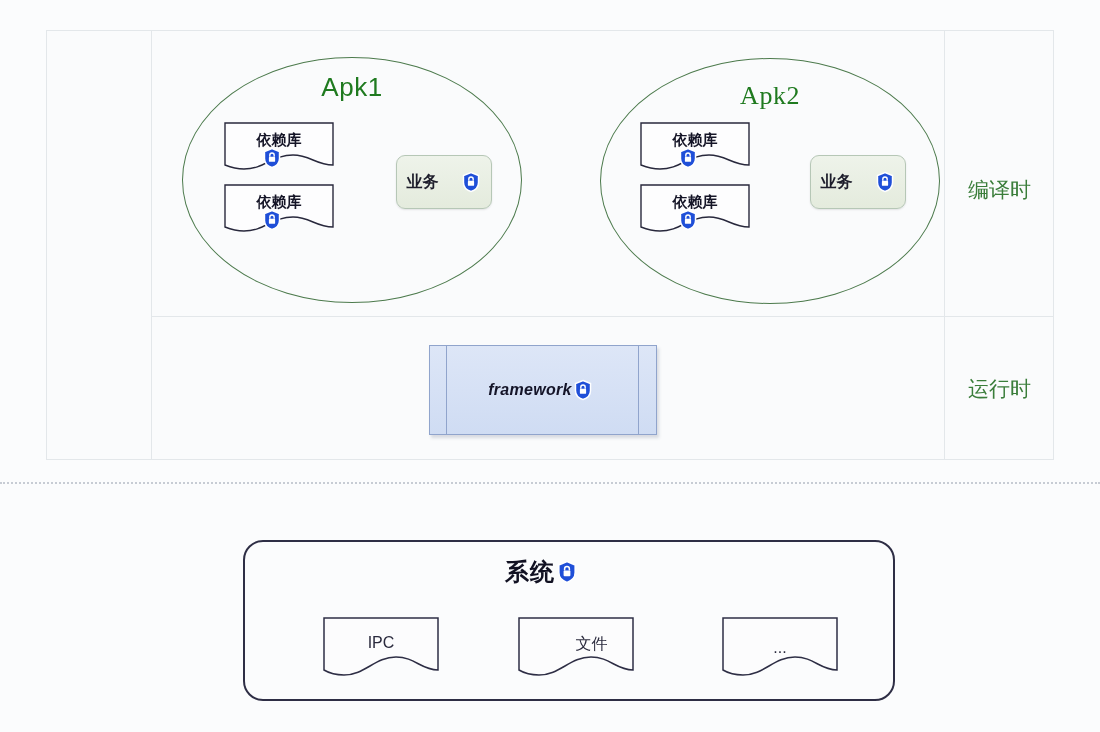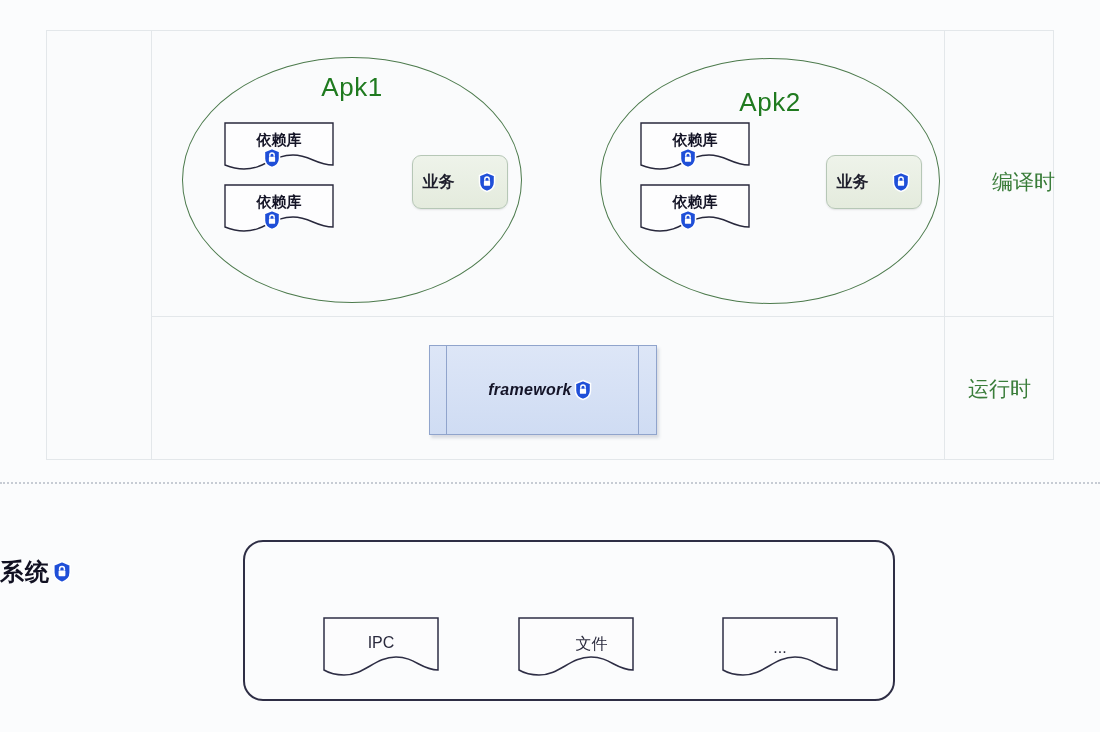--- a/index.html
+++ b/index.html
@@ -63,21 +63,21 @@
   .phase-label {
     position: absolute;
     left: 897px;
     width: 111px;
     display: flex;
     align-items: center;
     justify-content: center;
     font-size: 21px;
     color: #3a7d3a;
   }
-  .phase-compile { top: 8px;     height: 285px; margin-left: 24px; }
+  .phase-compile { top: 16px;     height: 285px; }
   .phase-runtime { top: 285px; height: 145px; text-align: center; }
 
   
   .apk {
     position: absolute;
     border: 1.4px solid #4c7a4c;
     border-radius: 50%;
     background: transparent;
   }
   .apk-title {
@@ -119,21 +119,20 @@
   .biz {
     position: absolute;
     border: 1px solid #b6c7b6;
     border-radius: 9px;
     background: linear-gradient(180deg, #eef3ea 0%, #e4ebdd 100%);
     box-shadow: 0 1px 2px rgba(0,0,0,.10);
     display: flex;
     align-items: center;
     justify-content: center;
     gap: 21px;
-    margin-left: 16px;
   }
   .biz-text {
     font-size: 16px;
     font-weight: bold;
     color: #1d1d2b;
   }
 
   
   .fw-wrap {
     position: absolute;
@@ -198,20 +197,21 @@
     border-radius: 20px;
     background: #fbfcfd;
   }
   .sys-title {
     position: absolute;
     left: 0;
     right: 16px;
     top: 556px;
     display: flex;
     align-items: center;
+    justify-content: center;
   }
   .sys-title-text {
     font-size: 24px;
     font-weight: bold;
     color: #111122;
     letter-spacing: 1px;
   }
 </style>
 </head>
 <body>
@@ -265,21 +265,21 @@
     <span style="position:relative;width:22px;height:22px;display:inline-block;">
       <svg width="22" height="22" viewBox="0 0 24 24">
         <path d="M12 1.6 L20.2 5 L20.2 12.6 C20.2 17.6 16.6 21 12 22.4 C7.4 21 3.8 17.6 3.8 12.6 L3.8 5 Z" fill="#1f4fd8" stroke="#ffffff" stroke-width="1.6"></path>
         <rect x="8.6" y="10.6" width="6.8" height="5.6" rx="1" fill="#ffffff"></rect>
         <path d="M9.6 10.6 L9.6 8.9 C9.6 7.5 10.7 6.5 12 6.5 C13.3 6.5 14.4 7.5 14.4 8.9 L14.4 10.6" fill="none" stroke="#ffffff" stroke-width="1.5"></path>
       </svg>
     </span>
   </div>
 
   <div class="apk" style="left:600px; top:58px; width:338px; height:244px;">
-    <div class="apk-title" style="top:28px;">Apk2</div>
+    <div class="apk-title" style="top:22px;font-family:Liberation Serif, serif;">Apk2</div>
   </div>
 
   <div class="doc" style="left:640px; top:122px; width:110px; height:50px;">
     <svg width="110" height="50" viewBox="0 0 110 50">
       <path d="M1,1 L109,1 L109,43 C92,43 86,33 69,33 C49,33 40,47 20,47 C12,47 6,45 1,43 Z" fill="#fdfdfe" stroke="#28283c" stroke-width="1.4"></path>
     </svg>
     <div class="doc-text" style="top:9px;">依赖库</div>
     <div class="lock" style="left:37px; top:25px;">
       <svg width="22" height="22" viewBox="0 0 24 24">
         <path d="M12 1.6 L20.2 5 L20.2 12.6 C20.2 17.6 16.6 21 12 22.4 C7.4 21 3.8 17.6 3.8 12.6 L3.8 5 Z" fill="#1f4fd8" stroke="#ffffff" stroke-width="1.6"></path>

